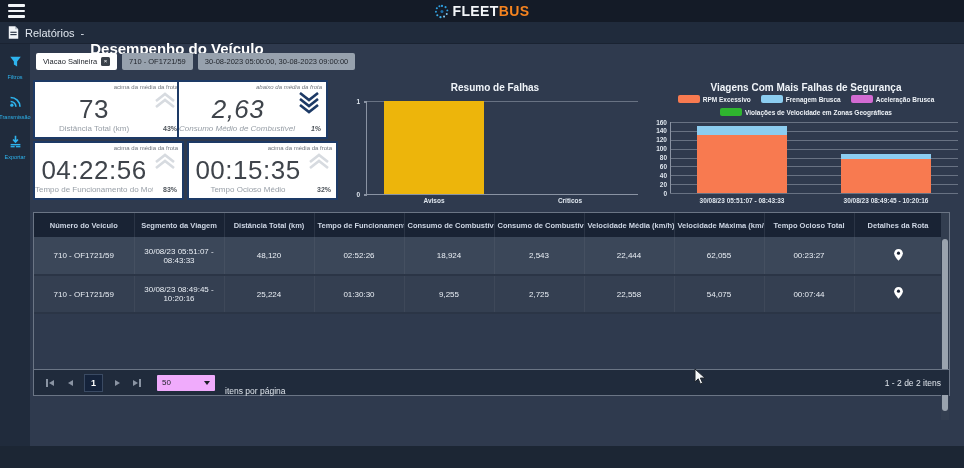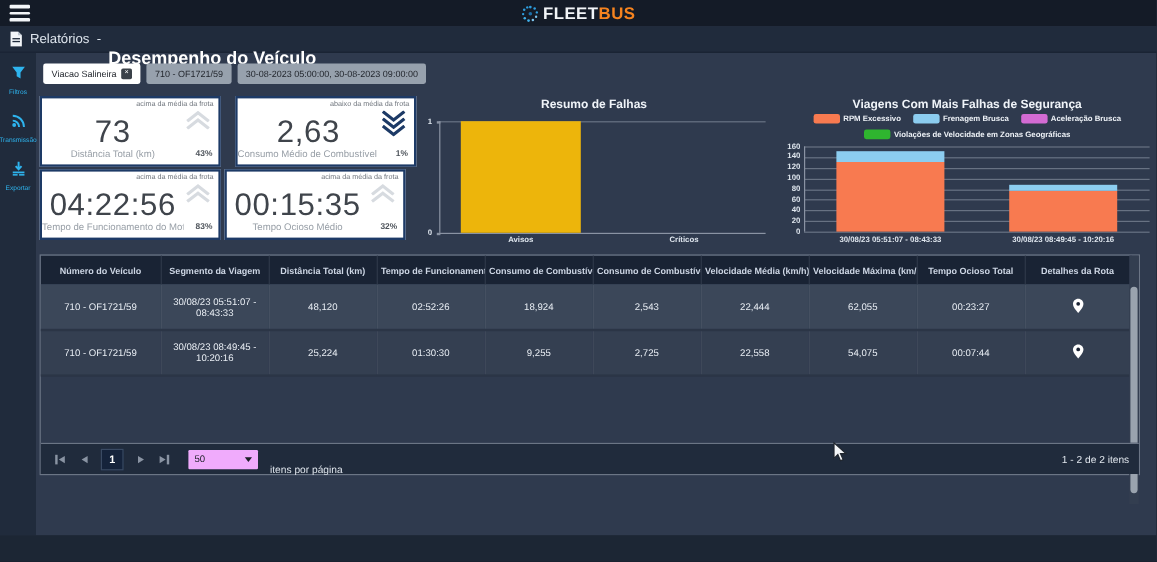--- a/index.html
+++ b/index.html
@@ -169,21 +169,21 @@
           <svg width="22" height="10" viewBox="0 0 22 10">
             <polyline points="2,9 11,2 20,9" fill="none" stroke="#d7dbe0" stroke-width="2.6"></polyline>
           </svg>
           <svg width="22" height="10" viewBox="0 0 22 10">
             <polyline points="2,9 11,2 20,9" fill="none" stroke="#d7dbe0" stroke-width="2.6"></polyline>
           </svg>
         </div>
         <div class="lbl">Distância Total (km)</div>
         <div class="pct">43%</div>
       </div>
-      <div class="kpi" style="left: 196px; top: 80px;">
+      <div class="kpi" style="left: 177px; top: 80px; font-style: italic;">
         <div class="note">abaixo da média da frota</div>
         <div class="val">2,63</div>
         <div class="trend">
           <svg width="22" height="10" viewBox="0 0 22 10">
             <polyline points="2,1 11,8 20,1" fill="none" stroke="#1d3a66" stroke-width="2.6"></polyline>
           </svg>
           <svg width="22" height="10" viewBox="0 0 22 10">
             <polyline points="2,1 11,8 20,1" fill="none" stroke="#1d3a66" stroke-width="2.6"></polyline>
           </svg>
           <svg width="22" height="10" viewBox="0 0 22 10">

